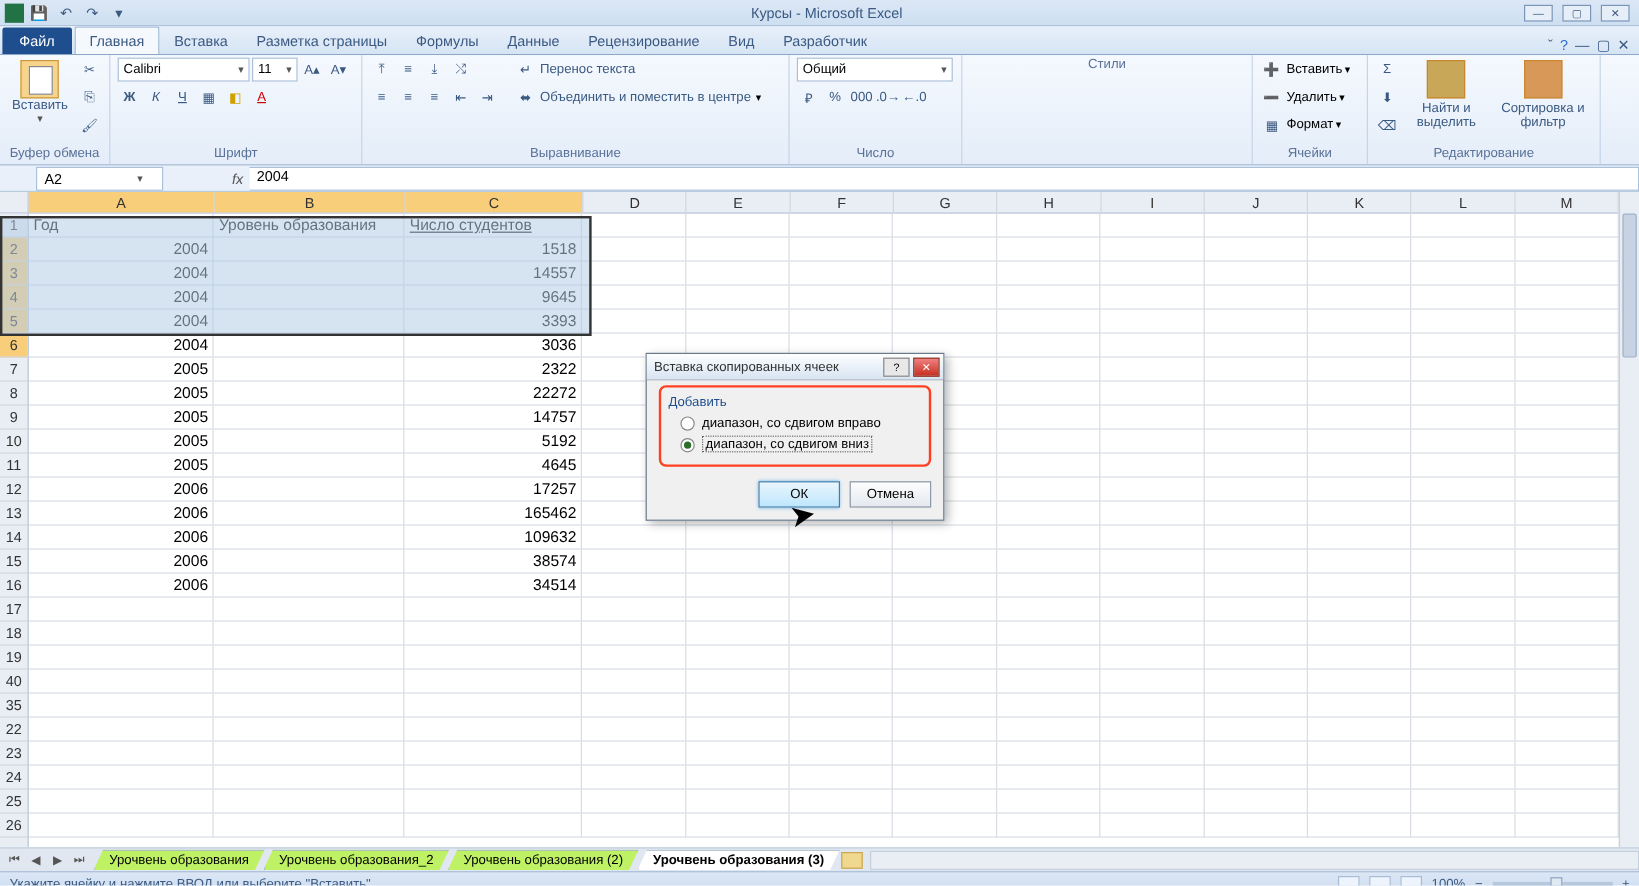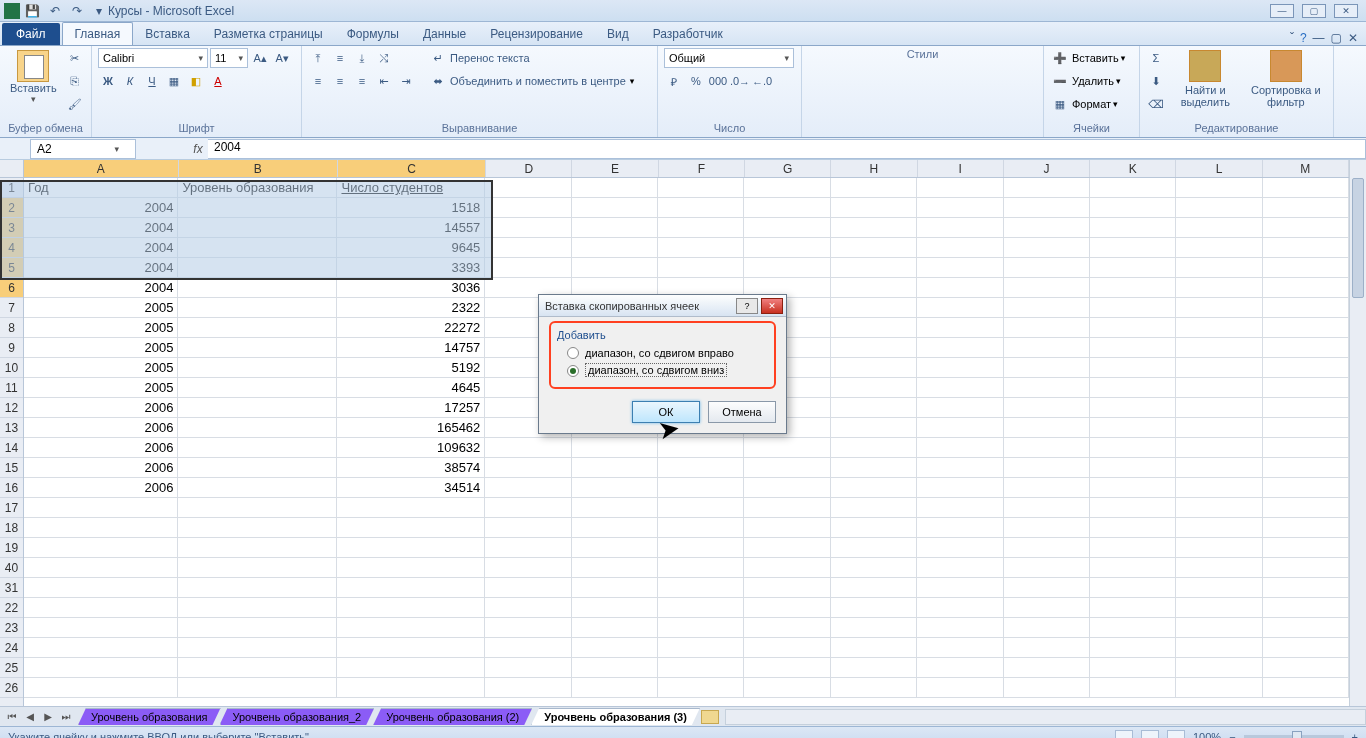--- a/index.html
+++ b/index.html
@@ -3,21 +3,21 @@
 <meta charset="utf-8">
 <style>
 * { box-sizing: border-box; margin: 0; padding: 0; font-family: "Segoe UI", Tahoma, sans-serif; }
 body { background: #fff; font-size: 12px; overflow: hidden; width: 1366px; height: 738px; position: relative; }
 
 
 .titlebar { height: 22px; background: linear-gradient(#dce7f5,#cddff1); display: flex; align-items: center; border-bottom: 1px solid #9db6d4; }
 .qat { display: flex; align-items: center; gap: 4px; padding-left: 4px; }
 .qat-icon { width: 16px; height: 16px; background: #217346; display: inline-block; }
 .qat-btn { width: 18px; height: 18px; display: inline-flex; align-items: center; justify-content: center; color: #3b5a82; font-size: 12px; cursor: pointer; }
-.title-center { flex: 1; text-align: left; color: #3b5a82; font-size: 12px; }
+.title-center { flex: 1; text-align: center; color: #3b5a82; font-size: 12px; }
 .winbtns { display: flex; gap: 8px; padding-right: 8px; }
 .winbtn { width: 24px; height: 14px; border: 1px solid #7a95b8; background: #e6eef8; font-size: 9px; display: flex; align-items: center; justify-content: center; color: #3b5a82; }
 
 
 .tabs { height: 24px; background: linear-gradient(#e8f0fa,#d6e4f4); display: flex; align-items: flex-end; border-bottom: 1px solid #8ba7c9; padding-left: 2px; }
 .tab-file { background: #1e4e8e; color: #fff; padding: 4px 14px; font-size: 12px; border-radius: 2px 2px 0 0; margin-right: 2px; }
 .tab { padding: 4px 12px; color: #3b5a82; font-size: 12px; cursor: pointer; }
 .tab.active { background: #f5f9fe; border: 1px solid #8ba7c9; border-bottom: none; border-radius: 2px 2px 0 0; }
 .tabs-right { margin-left: auto; display: flex; gap: 6px; padding-right: 8px; align-items:center;}
 .tabs-right span { color:#3b5a82; font-size:12px; cursor:pointer;}
@@ -58,21 +58,21 @@
 .cell { border-right: 1px solid #d8dde4; border-bottom: 1px solid #d8dde4; padding: 0 4px; font-size: 13px; line-height: 19px; overflow: hidden; white-space: nowrap; }
 .cell.num { text-align: right; }
 .selrange { position: absolute; background: rgba(180,204,230,0.55); border: 2px solid #333; pointer-events: none; }
 .vscroll { position: absolute; right: 0; top: 0; width: 17px; bottom: 0; background: #e9edf4; border-left: 1px solid #c5d0dc; }
 .vthumb { position:absolute; left:2px; right:2px; top:18px; height:120px; background:#c7d3e3; border:1px solid #9db0c8; border-radius:2px;}
 
 
 .sheettabs { height: 20px; background: #e0e7f0; border-top: 1px solid #b8c6d8; display: flex; align-items: center; }
 .navbtns { display: flex; padding: 0 4px; gap:2px;}
 .navbtn { width: 16px; height: 16px; font-size: 10px; display:flex;align-items:center;justify-content:center; color:#555; cursor:pointer;}
-.stab { padding: 2px 12px; background: #8b5cf6; border: 1px solid #a8b8cc; border-bottom:none; font-size: 11px; margin-right:-1px; cursor:pointer; clip-path: polygon(8px 0, 100% 0, calc(100% - 8px) 100%, 0 100%);}
+.stab { padding: 2px 12px; background: #bef264; border: 1px solid #a8b8cc; border-bottom:none; font-size: 11px; margin-right:-1px; cursor:pointer; clip-path: polygon(8px 0, 100% 0, calc(100% - 8px) 100%, 0 100%);}
 .stab.active { background: #fff; font-weight: bold; }
 .newsheet{width:18px;height:14px;background:#f0d890;border:1px solid #c8a850;margin-left:2px;cursor:pointer;}
 .hscroll{flex:1; margin-left:6px; height:16px; background:#e9edf4; border:1px solid #c5d0dc; position:relative;}
 
 
 .status { height: 20px; background: linear-gradient(#dce7f5,#c9daf0); border-top: 1px solid #9db6d4; display: flex; align-items: center; padding: 0 8px; font-size: 11px; color: #3b5a82; }
 .status-right { margin-left: auto; display: flex; align-items: center; gap: 8px; }
 .viewbtn{width:18px;height:14px;border:1px solid #a8bcd6;background:#eef4fb;}
 .zoomslider{width:100px;height:4px;background:#b8c8dc;position:relative;}
 .zoomslider::after{content:"";position:absolute;left:48px;top:-4px;width:8px;height:12px;background:#e0e8f2;border:1px solid #8aa2c0;}
@@ -320,21 +320,21 @@
       <div class="rh">11</div>
       <div class="rh">12</div>
       <div class="rh">13</div>
       <div class="rh">14</div>
       <div class="rh">15</div>
       <div class="rh">16</div>
       <div class="rh">17</div>
       <div class="rh">18</div>
       <div class="rh">19</div>
       <div class="rh">40</div>
-      <div class="rh">31</div>
+      <div class="rh">35</div>
       <div class="rh">22</div>
       <div class="rh">23</div>
       <div class="rh">24</div>
       <div class="rh">25</div>
       <div class="rh">26</div>
     </div>
   <div class="cells" id="cells">
       <div class="crow">
         <div class="cell" style="width: 165px;">Год</div>
         <div class="cell" style="width: 170px;">Уровень образования</div>

